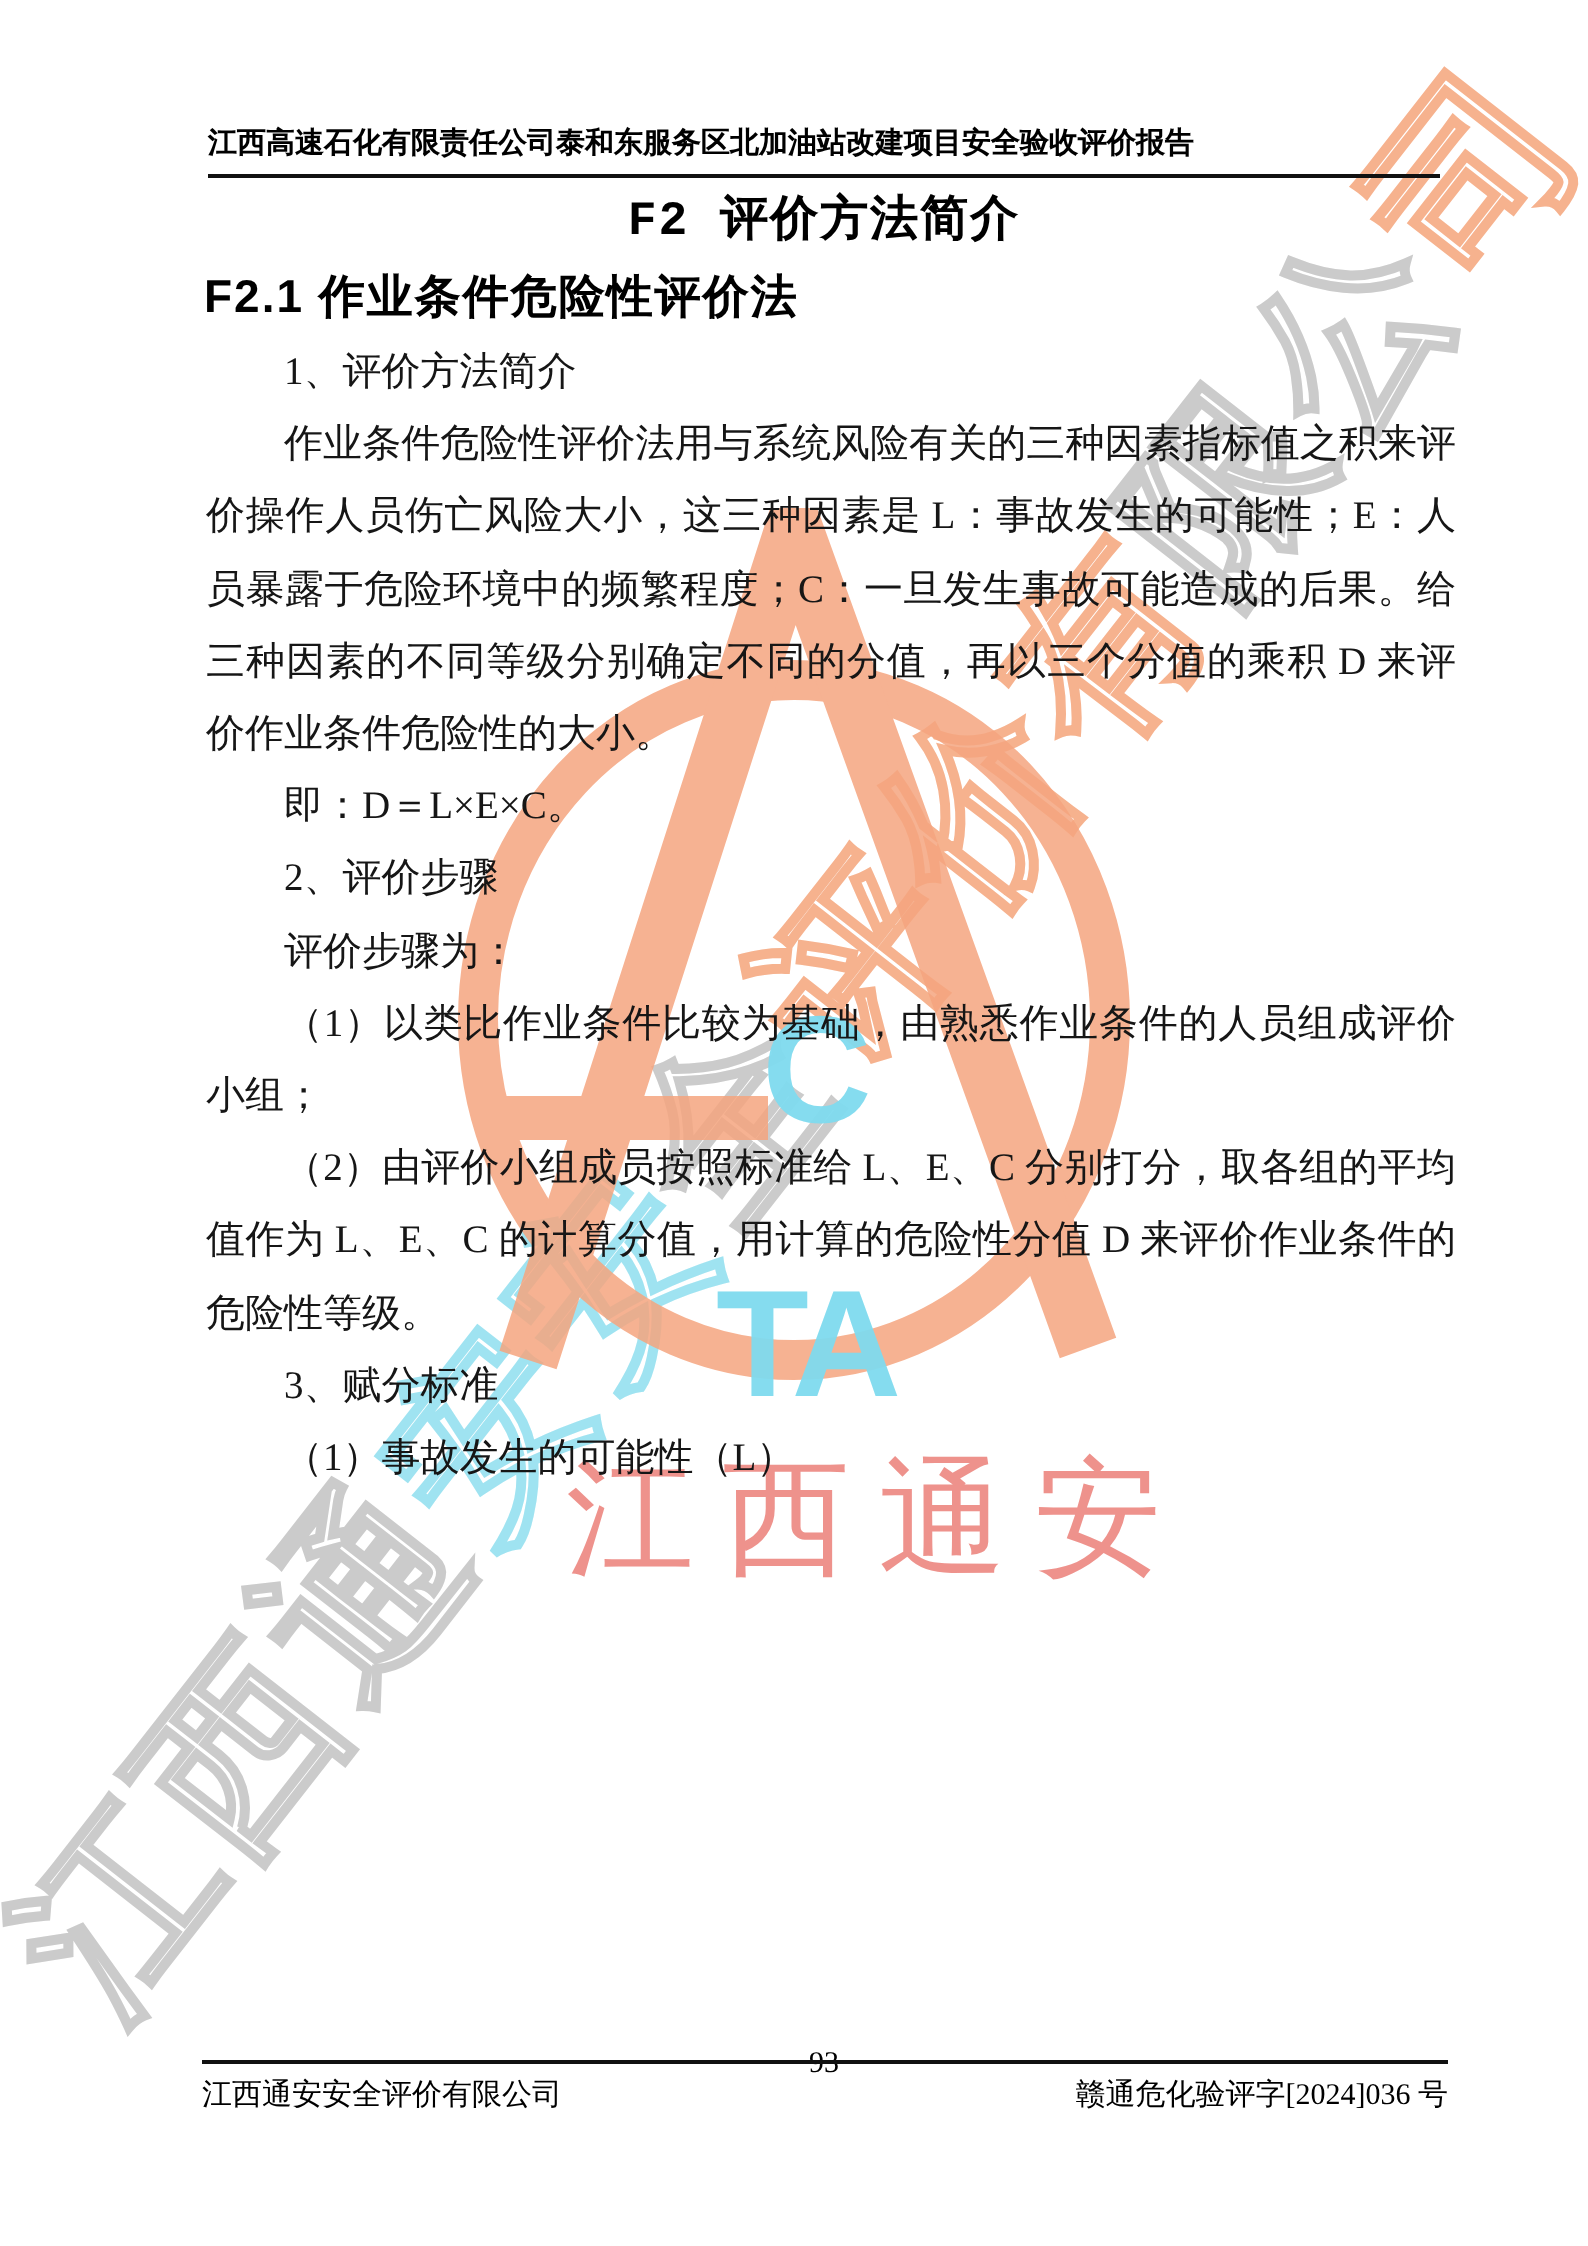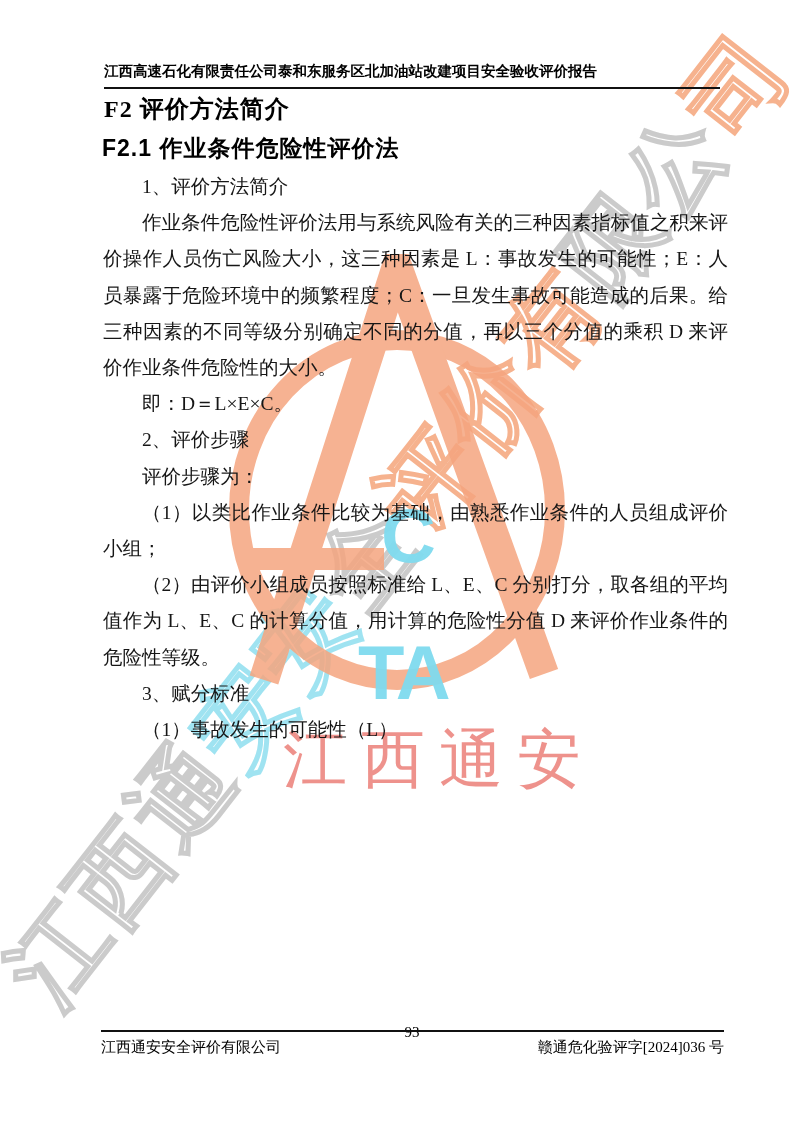--- a/index.html
+++ b/index.html
@@ -44,22 +44,22 @@
   }
 
   
   .header-title{
     position:absolute;top:62px;left:104px;width:616px;text-align:left;
     font-size:14.5px;font-weight:bold;color:#000;
   }
   .header-rule{position:absolute;top:87px;left:104px;width:616px;border-top:2px solid #111;}
 
   .doc-title{
-    position:absolute;top:93px;left:104px;width:616px;text-align:left;
-    font-family:Liberation Serif, serif;font-weight:bold;font-size:24px;color:#000;
+    position:absolute;top:93px;left:104px;width:616px;text-align:center;
+    font-family:Liberation Mono, monospace;font-weight:bold;font-size:24px;color:#000;
     letter-spacing:1px;
   }
   .section-heading{
     position:absolute;top:133px;left:102px;
     font-family:"Liberation Sans",sans-serif;font-weight:bold;font-size:23px;color:#000;
     letter-spacing:1px;
     text-align:right;
   }
   .body-text{
     position:absolute;top:169px;left:103px;width:625px;

